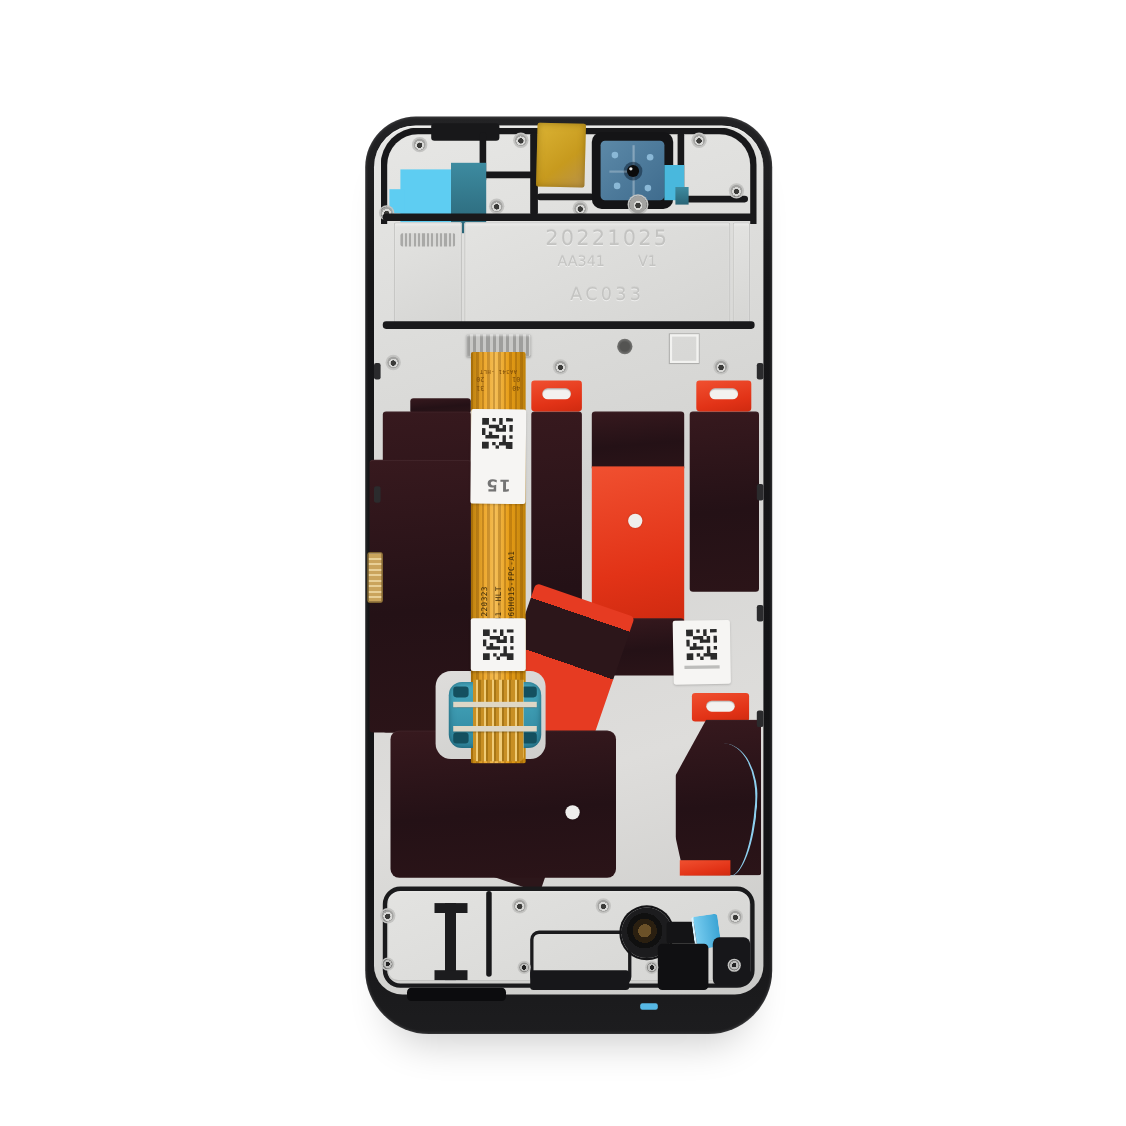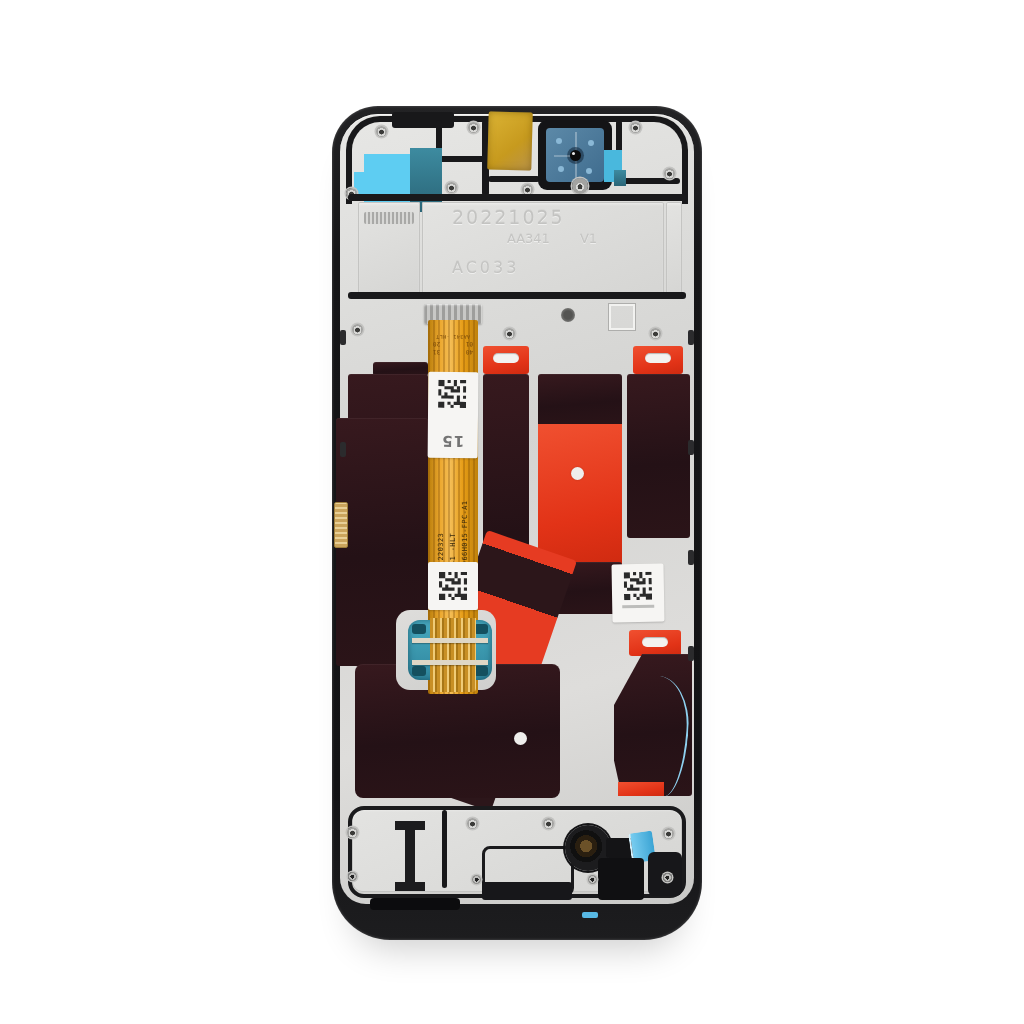--- a/index.html
+++ b/index.html
@@ -25,21 +25,21 @@
     box-shadow:0 0 0 1.5px #c4c4c2;}
   .screw.dark{width:9px;height:9px;
     background:radial-gradient(circle,#222 0 2px,#bdbdbb 2px 3.6px,#8c8c8a 3.6px 4.5px);}
   .hline{position:absolute;left:16px;width:338px;height:7px;background:#19191b;border-radius:3px;}
   .slot{position:absolute;width:6px;height:15px;background:#2b2b2d;border-radius:2px;}
   .gasket-top{position:absolute;left:14px;top:10px;width:330px;height:82px;
     border:6px solid #18181a;border-bottom:none;border-radius:34px 34px 0 0;}
   .gseg{position:absolute;background:#18181a;border-radius:3px;}
   .plate{position:absolute;background:linear-gradient(155deg,#e3e3e1,#d5d5d3);
     box-shadow:inset 0 0 0 1px #c4c4c2, inset 0 2px 3px rgba(255,255,255,.5);border-radius:2px;}
-  .etch{position:absolute;left:120px;top:100px;width:200px;color:#bfbfbd;
+  .etch{position:absolute;left:120px;top:100px;width:200px;text-align:center;color:#bfbfbd;
     text-shadow:0 1px 0 rgba(255,255,255,.65),0 -1px 0 rgba(0,0,0,.05);
     font-family:"DejaVu Sans",sans-serif;}
   .etch-date{font-size:19px;letter-spacing:2px;opacity:.85;}
   .etch-row{display:flex;justify-content:center;gap:30px;font-size:13px;margin-top:3px;opacity:.8;}
   .etch-part{font-size:16px;letter-spacing:3px;margin-top:12px;opacity:.8;}
   .barcode{position:absolute;left:32px;top:106px;width:50px;height:12px;border-radius:2px;
     background:repeating-linear-gradient(90deg,#a9a9a7 0 2px,#d8d8d6 2px 4px);}
   .camera{position:absolute;left:206px;top:14px;width:74px;height:70px;background:#141416;border-radius:9px;}
   .film{position:absolute;left:8px;top:8px;width:58px;height:54px;border-radius:4px;
     background:linear-gradient(135deg,#5c89a8,#3f6c8e);overflow:hidden;}

